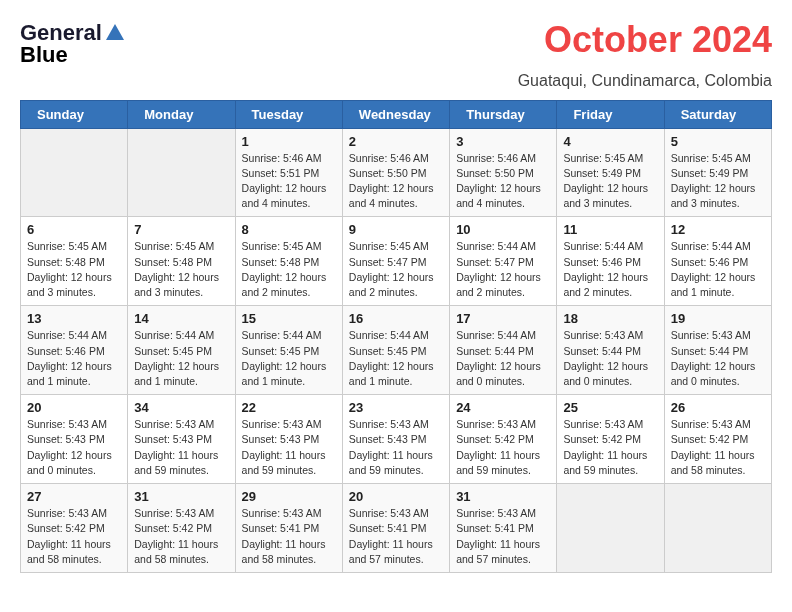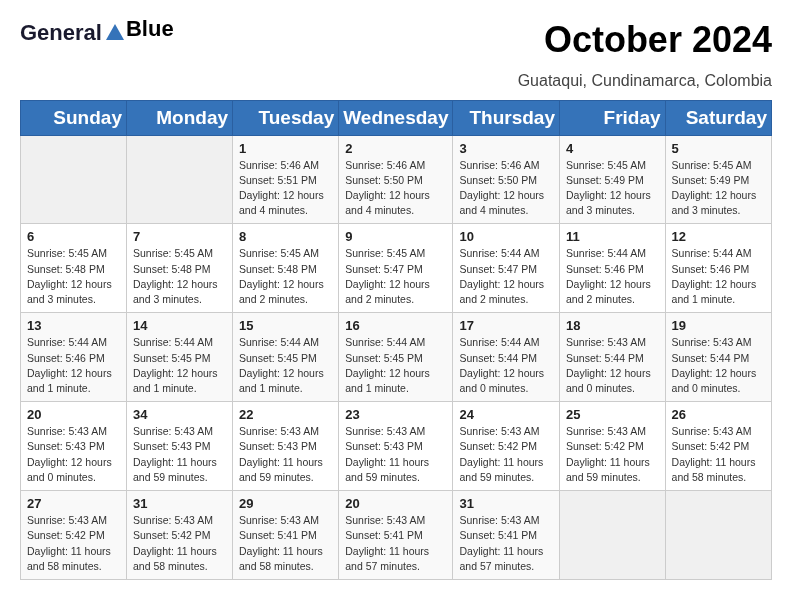--- a/index.html
+++ b/index.html
@@ -11,48 +11,48 @@
       padding: 20px;
     }
     .header-area {
       display: flex;
       justify-content: space-between;
       align-items: flex-start;
       margin-bottom: 10px;
     }
     .logo {
       display: flex;
-      flex-direction: row;
+      flex-direction: column;
       align-items: flex-start;
     }
     .title-area {
       text-align: right;
     }
     .month-title {
       font-size: 36px;
       font-weight: bold;
-      color: #000000;
+      color: #ef4444;
       line-height: 1.1;
     }
     .location-title {
       font-size: 16px;
       color: #444;
       margin-top: 12px;
     }
     .calendar-table {
       width: 100%;
       border-collapse: collapse;
       font-size: 11px;
     }
     .calendar-table th {
       background-color: #3573b9;
       color: #fff;
-      text-align: right;
-      padding: 6px 4px;
-      font-size: 19px;
+      text-align: left;
+      padding: 6px 16px;
+      font-size: 13px;
       font-weight: bold;
       border: 1px solid #2a5fa0;
     }
     .calendar-table td {
       border: 1px solid #ccc;
       padding: 5px 6px;
       vertical-align: top;
       width: 107px;
       min-height: 80px;
       background: #fff;

